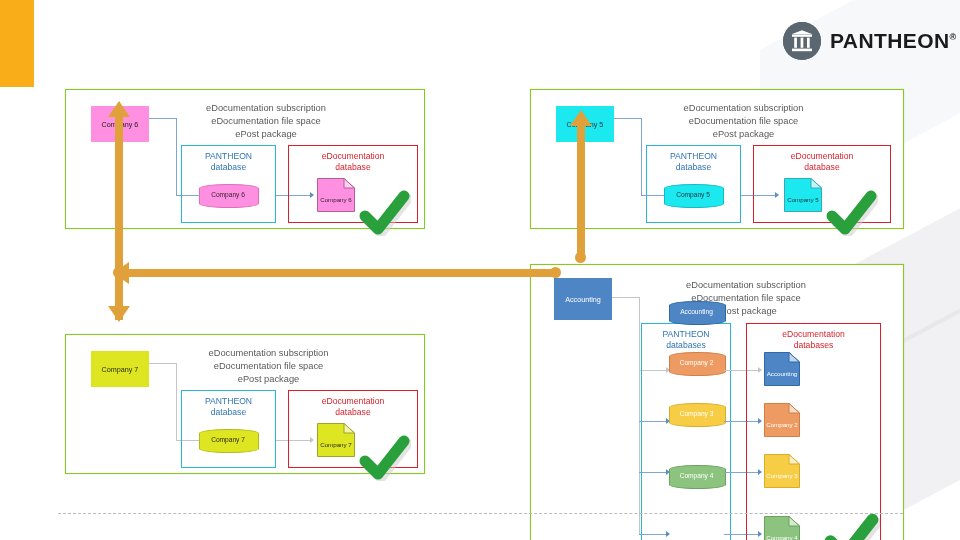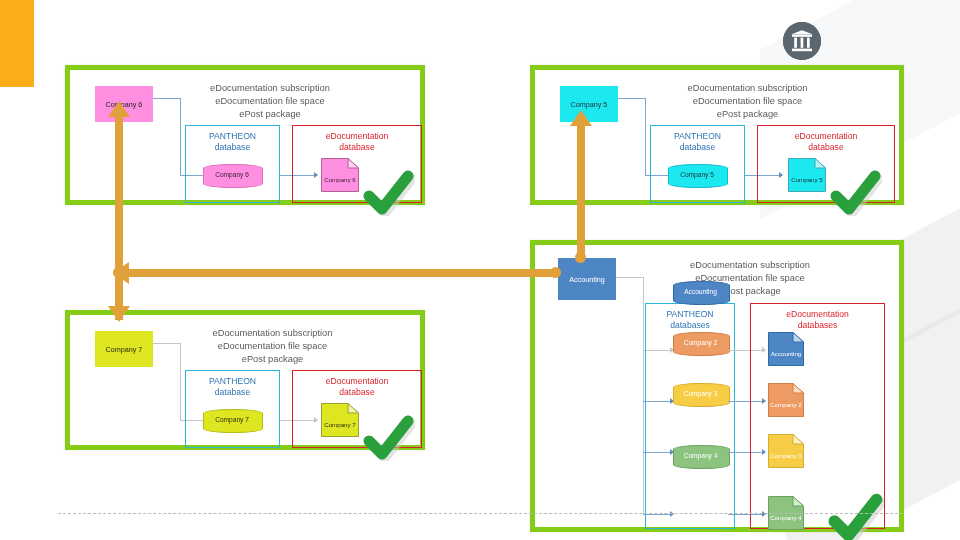--- a/index.html
+++ b/index.html
@@ -26,22 +26,22 @@
   .logo{position:absolute;left:783px;top:22px;display:flex;align-items:center;gap:9px;}
   .logo .mark{width:38px;height:38px;border-radius:50%;background:#5b6770;display:block;position:relative;}
   .logo .mark svg{position:absolute;left:0;top:0;}
   .logo .word{font-weight:bold;font-size:21px;letter-spacing:.4px;color:#1b1b1b;font-family:"Liberation Sans",sans-serif;}
   .logo .tm{font-size:9px;vertical-align:super;}
 
   
   .dashline{position:absolute;left:58px;top:513px;width:845px;height:0;border-top:1px dashed #b9bbbd;}
 
   
-  .panel{position:absolute;background:#ffffff;border:5px solid #84cc16;box-sizing:border-box;
-         box-shadow:0 0 2px rgba(0,0,0,.10);}
+  .panel{position:absolute;background:#ffffff;border:1px solid #84cc16;box-sizing:border-box;
+         box-shadow:0 0 2px rgba(0,0,0,.10);margin-top:24px;}
   .p-tl{left:65px;top:65px;width:360px;height:140px;}
   .p-tr{left:530px;top:65px;width:374px;height:140px;}
   .p-bl{left:65px;top:310px;width:360px;height:140px;}
   .p-br{left:530px;top:240px;width:374px;height:292px;}
 
   .hdr{position:absolute;text-align:center;color:#595959;font-size:9.3px;line-height:13px;white-space:nowrap;}
 
   
   .ent{position:absolute;box-sizing:border-box;display:flex;align-items:center;justify-content:center;
        font-size:7.2px;text-align:center;line-height:9px;}
@@ -98,20 +98,21 @@
       <svg width="38" height="38" viewBox="0 0 38 38">
         <circle cx="19" cy="19" r="19" fill="#5b6770"></circle>
         <rect x="9" y="12.5" width="20" height="2.3" fill="#fff"></rect>
         <polygon points="19,8.2 29.5,12.2 8.5,12.2" fill="#fff"></polygon>
         <rect x="11.2" y="15.6" width="2.7" height="10.2" fill="#fff"></rect>
         <rect x="17.6" y="15.6" width="2.7" height="10.2" fill="#fff"></rect>
         <rect x="24" y="15.6" width="2.7" height="10.2" fill="#fff"></rect>
         <rect x="9" y="26.6" width="20" height="2.6" fill="#fff"></rect>
       </svg>
     </span>
+    <span class="word"><span>PANTHEON</span><span class="tm">®</span></span>
   </div>
 
   <div class="panel p-tl">
     <div class="hdr" style="left:95px;top:12px;width:210px;">
       <div>eDocumentation subscription</div>
       <div>eDocumentation file space</div>
       <div>ePost package</div>
     </div>
 
     <div class="ent" style="left:25px;top:16px;width:58px;height:36px;background:#ff8fe0;color:#222;">

